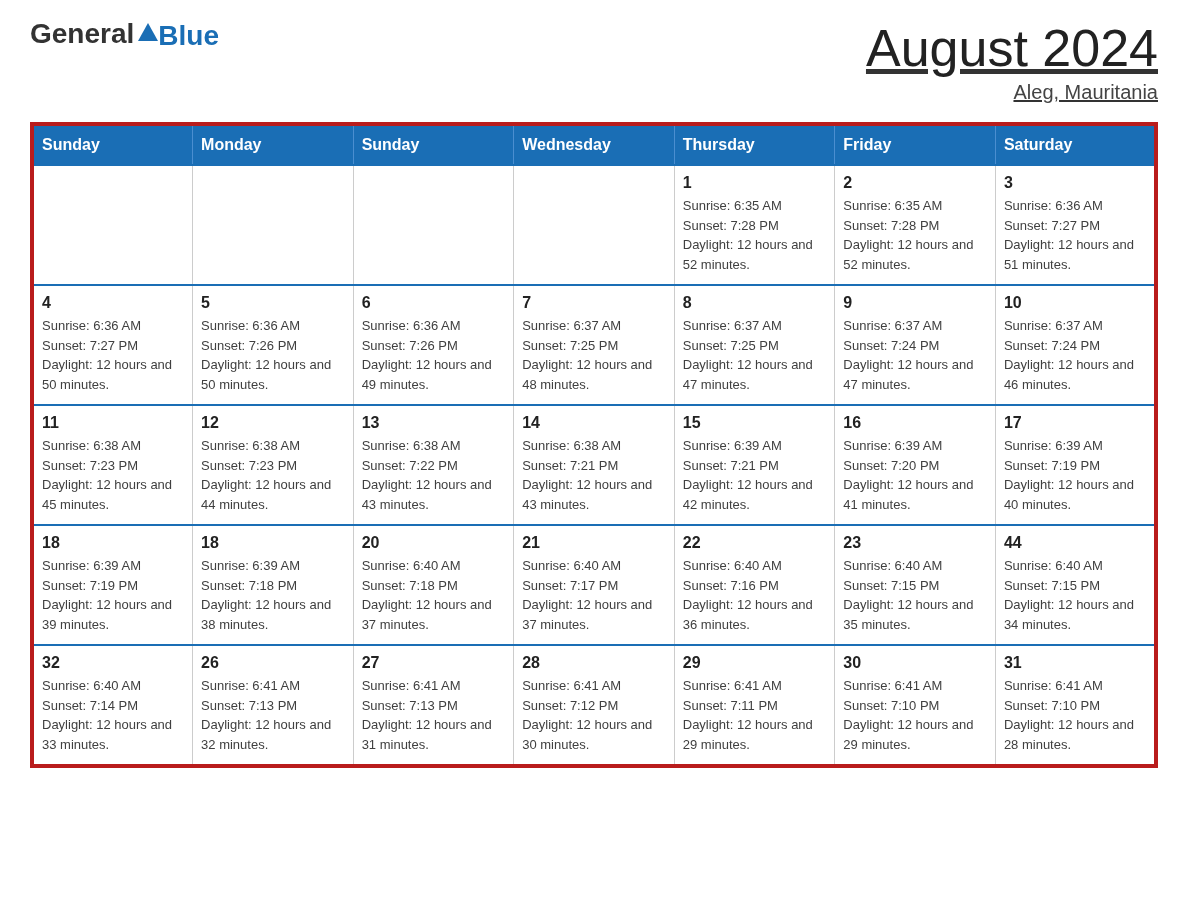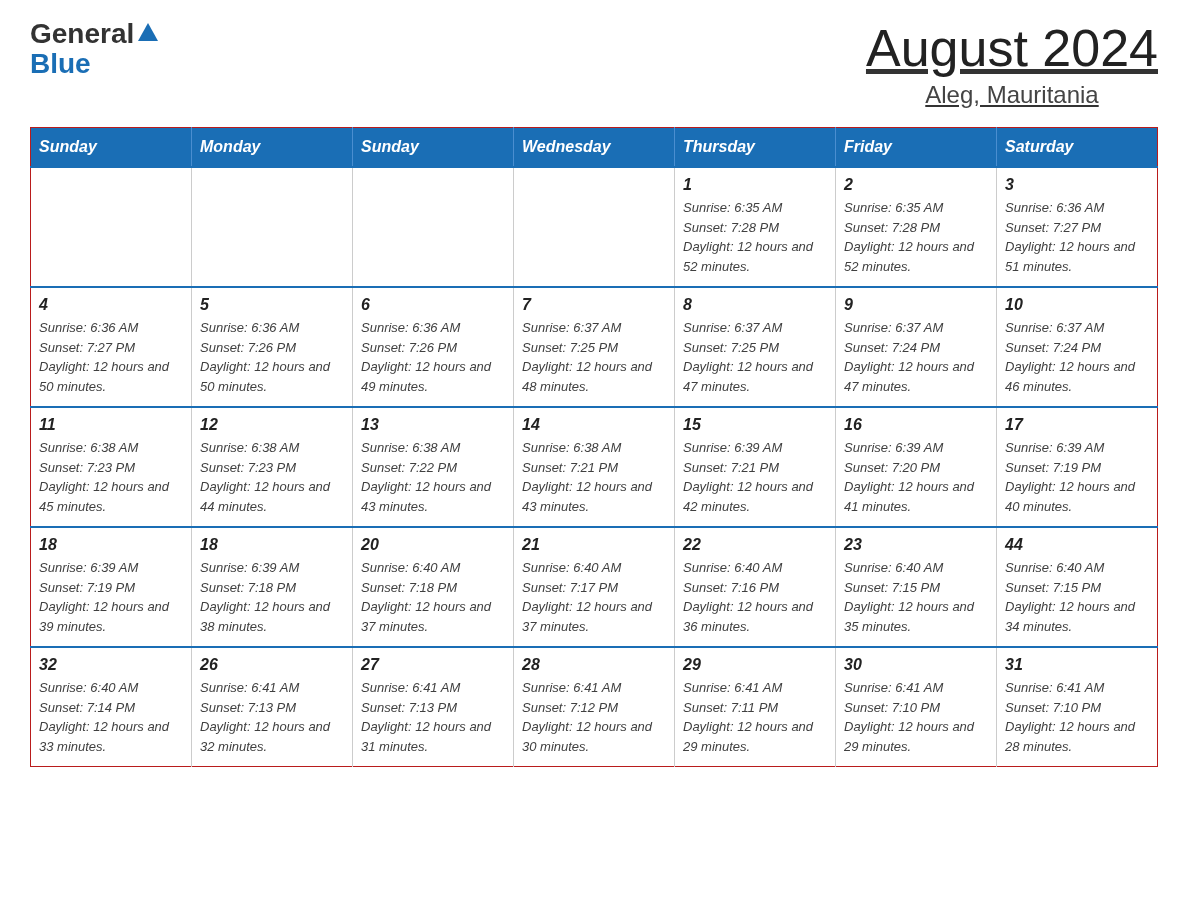--- a/index.html
+++ b/index.html
@@ -12,21 +12,21 @@
       padding: 20px 30px 30px 30px;
     }
     .header {
       display: flex;
       justify-content: space-between;
       align-items: flex-start;
       margin-bottom: 18px;
     }
     .logo {
       display: flex;
-      flex-direction: column;
+      flex-direction: row;
       align-items: flex-start;
     }
     .logo-general {
       font-size: 28px;
       font-weight: bold;
       color: #333;
       line-height: 1;
     }
     .logo-blue {
       font-size: 28px;
@@ -49,30 +49,28 @@
       text-align: right;
       text-decoration: underline;
     }
     .month-title {
       font-size: 52px;
       font-weight: normal;
       color: #222;
       line-height: 1.1;
     }
     .location-title {
-      font-size: 24px;
+      font-size: 20px;
       color: #444;
       margin-top: 4px;
-      text-align: center;
     }
     .calendar {
       width: 100%;
       border-collapse: collapse;
-      border: 1px solid #b91c1c;
-      font-style: italic;
+      border: 4px solid #b91c1c;
     }
     .calendar thead tr th {
       background-color: #1a6eb5;
       color: #fff;
       font-size: 16px;
       font-weight: bold;
       padding: 10px 8px;
       text-align: left;
       border-right: 1px solid #4a8ed0;
     }

